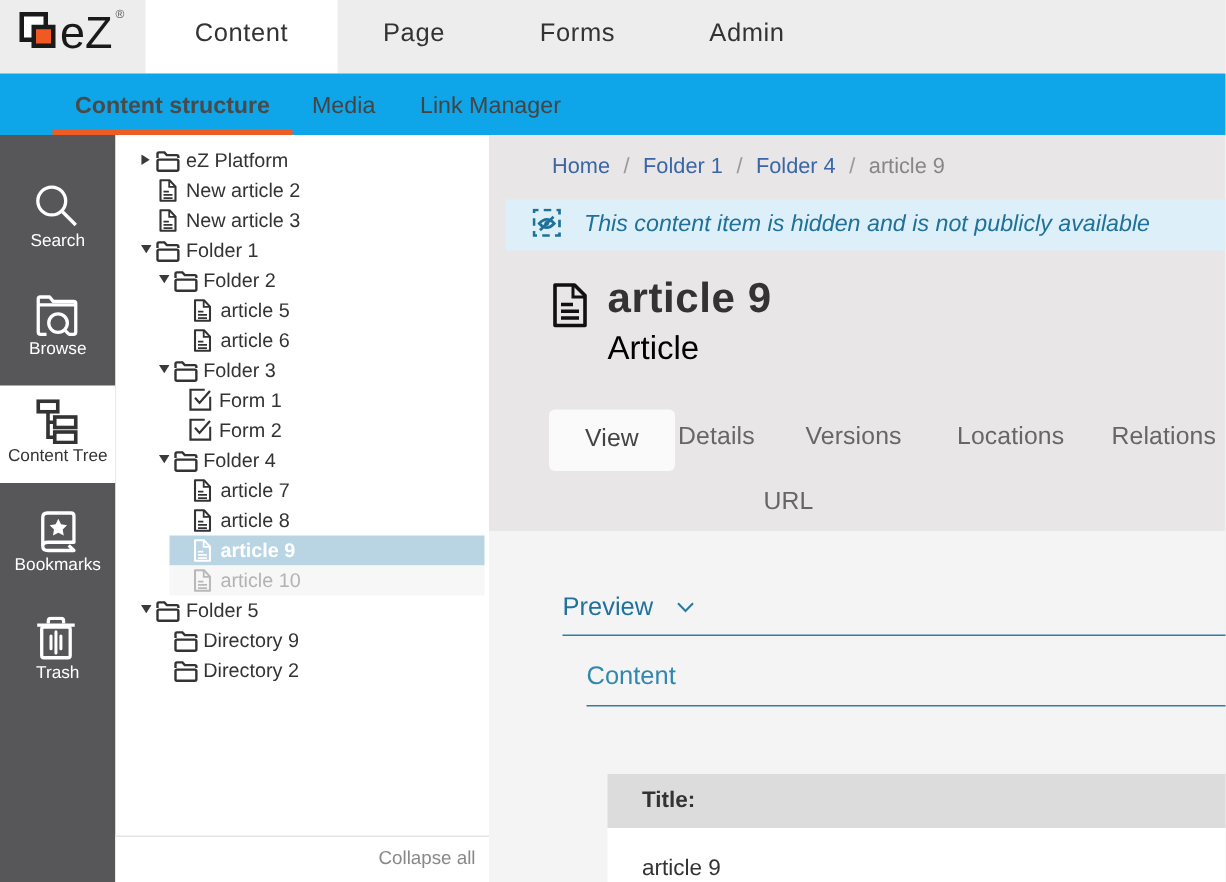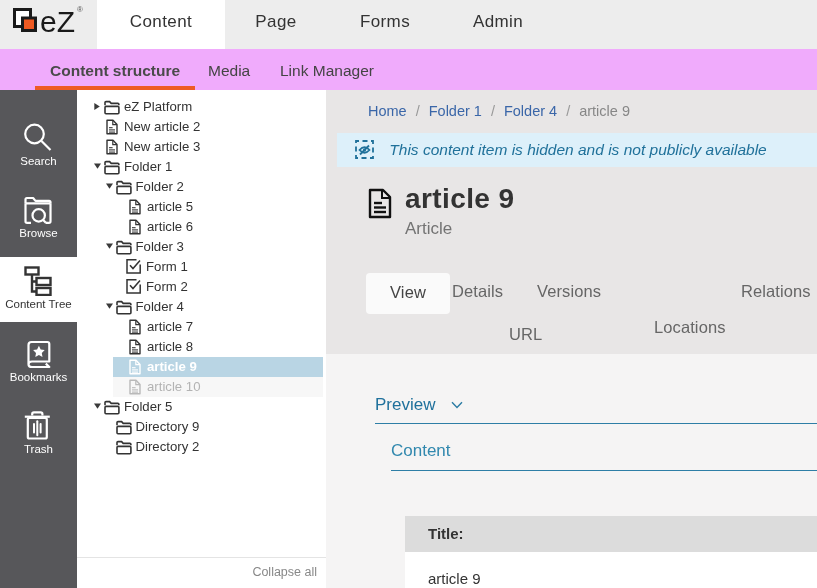--- a/index.html
+++ b/index.html
@@ -2,21 +2,21 @@
 <html><head>
 <meta charset="utf-8">
 <style>
 * { margin:0; padding:0; box-sizing:border-box; }
 html,body { width:817px; height:588px; overflow:hidden; font-family:"Liberation Sans",sans-serif; background:#fff; }
 .topbar { position:absolute; left:0; top:0; width:817px; height:49px; background:#ededed; }
 .logo { position:absolute; left:0; top:0; width:96px; height:49px; background:#ededed; }
 .topbar .tabzone { position:absolute; left:96px; top:0; right:0; height:49px; background:#ededed; }
 .ttab { position:absolute; top:0; height:49px; line-height:44px; text-align:center; font-size:17px; letter-spacing:0.4px; color:#333; }
 .ttab.active { background:#fff; }
-.subnav { position:absolute; left:0; top:49px; width:817px; height:41px; background:#f0abfc;text-decoration:underline; }
+.subnav { position:absolute; left:0; top:49px; width:817px; height:41px; background:#0ea5e9;text-decoration:underline; }
 .snitem { position:absolute; top:0; height:41px; line-height:43px; font-size:15.5px; color:#444; }
 .snactive { font-weight:bold; color:#4a4a4a; }
 .orangebar { position:absolute; left:35px; top:37px; width:160px; height:3.5px; background:#ee5b23; }
 .sidebar { position:absolute; left:0; top:90px; width:77px; height:498px; background:#57575a;padding-left:25px; }
 .sbitem { position:absolute; left:0; width:77px; height:72px; color:#fff; text-align:center; }
 .sbitem svg { display:block; margin:14px auto 2px auto; }
 .sbitem .lbl { font-size:11.5px; display:block; }
 .sbitem.active { background:#fff; color:#333; height:65px; }
 .sbitem.active svg { margin-top:9px; }
 .tree { position:absolute; left:77px; top:90px; width:249px; height:498px; background:#fff; }
@@ -31,21 +31,21 @@
 .treefoot { position:absolute; left:77px; top:557px; width:249px; height:31px; border-top:1px solid #e4e4e4; background:#fff; font-size:12.5px; color:#888; text-align:right; padding:7px 9px 0 0; }
 .content { position:absolute; left:326px; top:90px; width:491px; height:498px; background:#e8e6e6; }
 .crumbs { position:absolute; left:42px; top:13px; font-size:14.5px; color:#878787; }
 .crumbs a { color:#3a66a8; text-decoration:none; }
 .crumbs .sep { margin:0 9px; color:#999; }
 .alert { position:absolute; left:11px; top:43px; width:480px; height:34px; background:#ddf0fa; color:#20719a; font-style:italic; font-size:15.5px; line-height:34px; }
 .alert svg { vertical-align:-4px; margin:0 11px 0 18px; }
 .titleblock { position:absolute; left:42px; top:96px; }
 .t-ic { position:absolute; left:0; top:2px; }
 .t-name { position:absolute; left:37px; top:-3.5px; font-size:28px; font-weight:bold; color:#333; letter-spacing:0.4px; white-space:nowrap; }
-.t-type { position:absolute; left:37px; top:33px; font-size:17px; color:#737373; }
+.t-type { position:absolute; left:37px; top:33px; font-size:22px; color:#000000; }
 .ptab { position:absolute; font-size:16.5px; color:#666; height:33px; line-height:33px; letter-spacing:0.1px; }
 .ptab.on { background:#fafafa; border-radius:4px; color:#444; text-align:center; }
 .tabcontent { position:absolute; left:0px; top:264px; width:491px; height:234px; background:#f5f4f4; }
 .prevhead { position:absolute; left:49px; top:305px; font-size:17px; color:#20719c; }
 .prevhead svg { margin-left:11px; vertical-align:1px; }
 .prevline { position:absolute; left:49px; top:333px; width:442px; height:1px; background:#2e7ea6; }
 .conthead { position:absolute; left:65px; top:351px; font-size:17px; color:#3188ae; }
 .contline { position:absolute; left:65px; top:380px; width:426px; height:1px; background:#2e7ea6; }
 .tbl { position:absolute; left:79px; top:390px; width:412px;margin-top:36px; }
 .tblhead { height:36px; background:#dcdcdc; font-size:15px; font-weight:bold; color:#333; line-height:36px; padding-left:23px; }
@@ -253,21 +253,21 @@
       <line x1="6" y1="15" x2="14" y2="15"></line>
       <line x1="6" y1="19.5" x2="18" y2="19.5"></line>
       <line x1="6" y1="24" x2="18" y2="24"></line>
     </svg>
     <div class="t-name">article 9</div>
     <div class="t-type">Article</div>
   </div>
   <div class="ptab on" style="left:40px;top:183px;width:84px;height:41px;line-height:38px;">View</div>
   <div class="ptab" style="left:126px;top:185px;">Details</div>
   <div class="ptab" style="left:211px;top:185px;">Versions</div>
-  <div class="ptab" style="left:328px;top:185px;margin-top:36px;">Locations</div>
+  <div class="ptab" style="left:312px;top:185px;">Locations</div>
   <div class="ptab" style="left:415px;top:185px;text-align:center;">Relations</div>
   <div class="ptab" style="left:183px;top:228px;">URL</div>
   <div class="tabcontent"></div>
   <div class="prevhead">Preview
     <svg width="12" height="8" viewBox="0 0 12 8" fill="none" stroke="#2a7ba3" stroke-width="1.4">
         <path d="M1 1.2 L6 6.4 L11 1.2"></path>
       </svg>
   </div>
   <div class="prevline"></div>
   <div class="conthead">Content</div>

